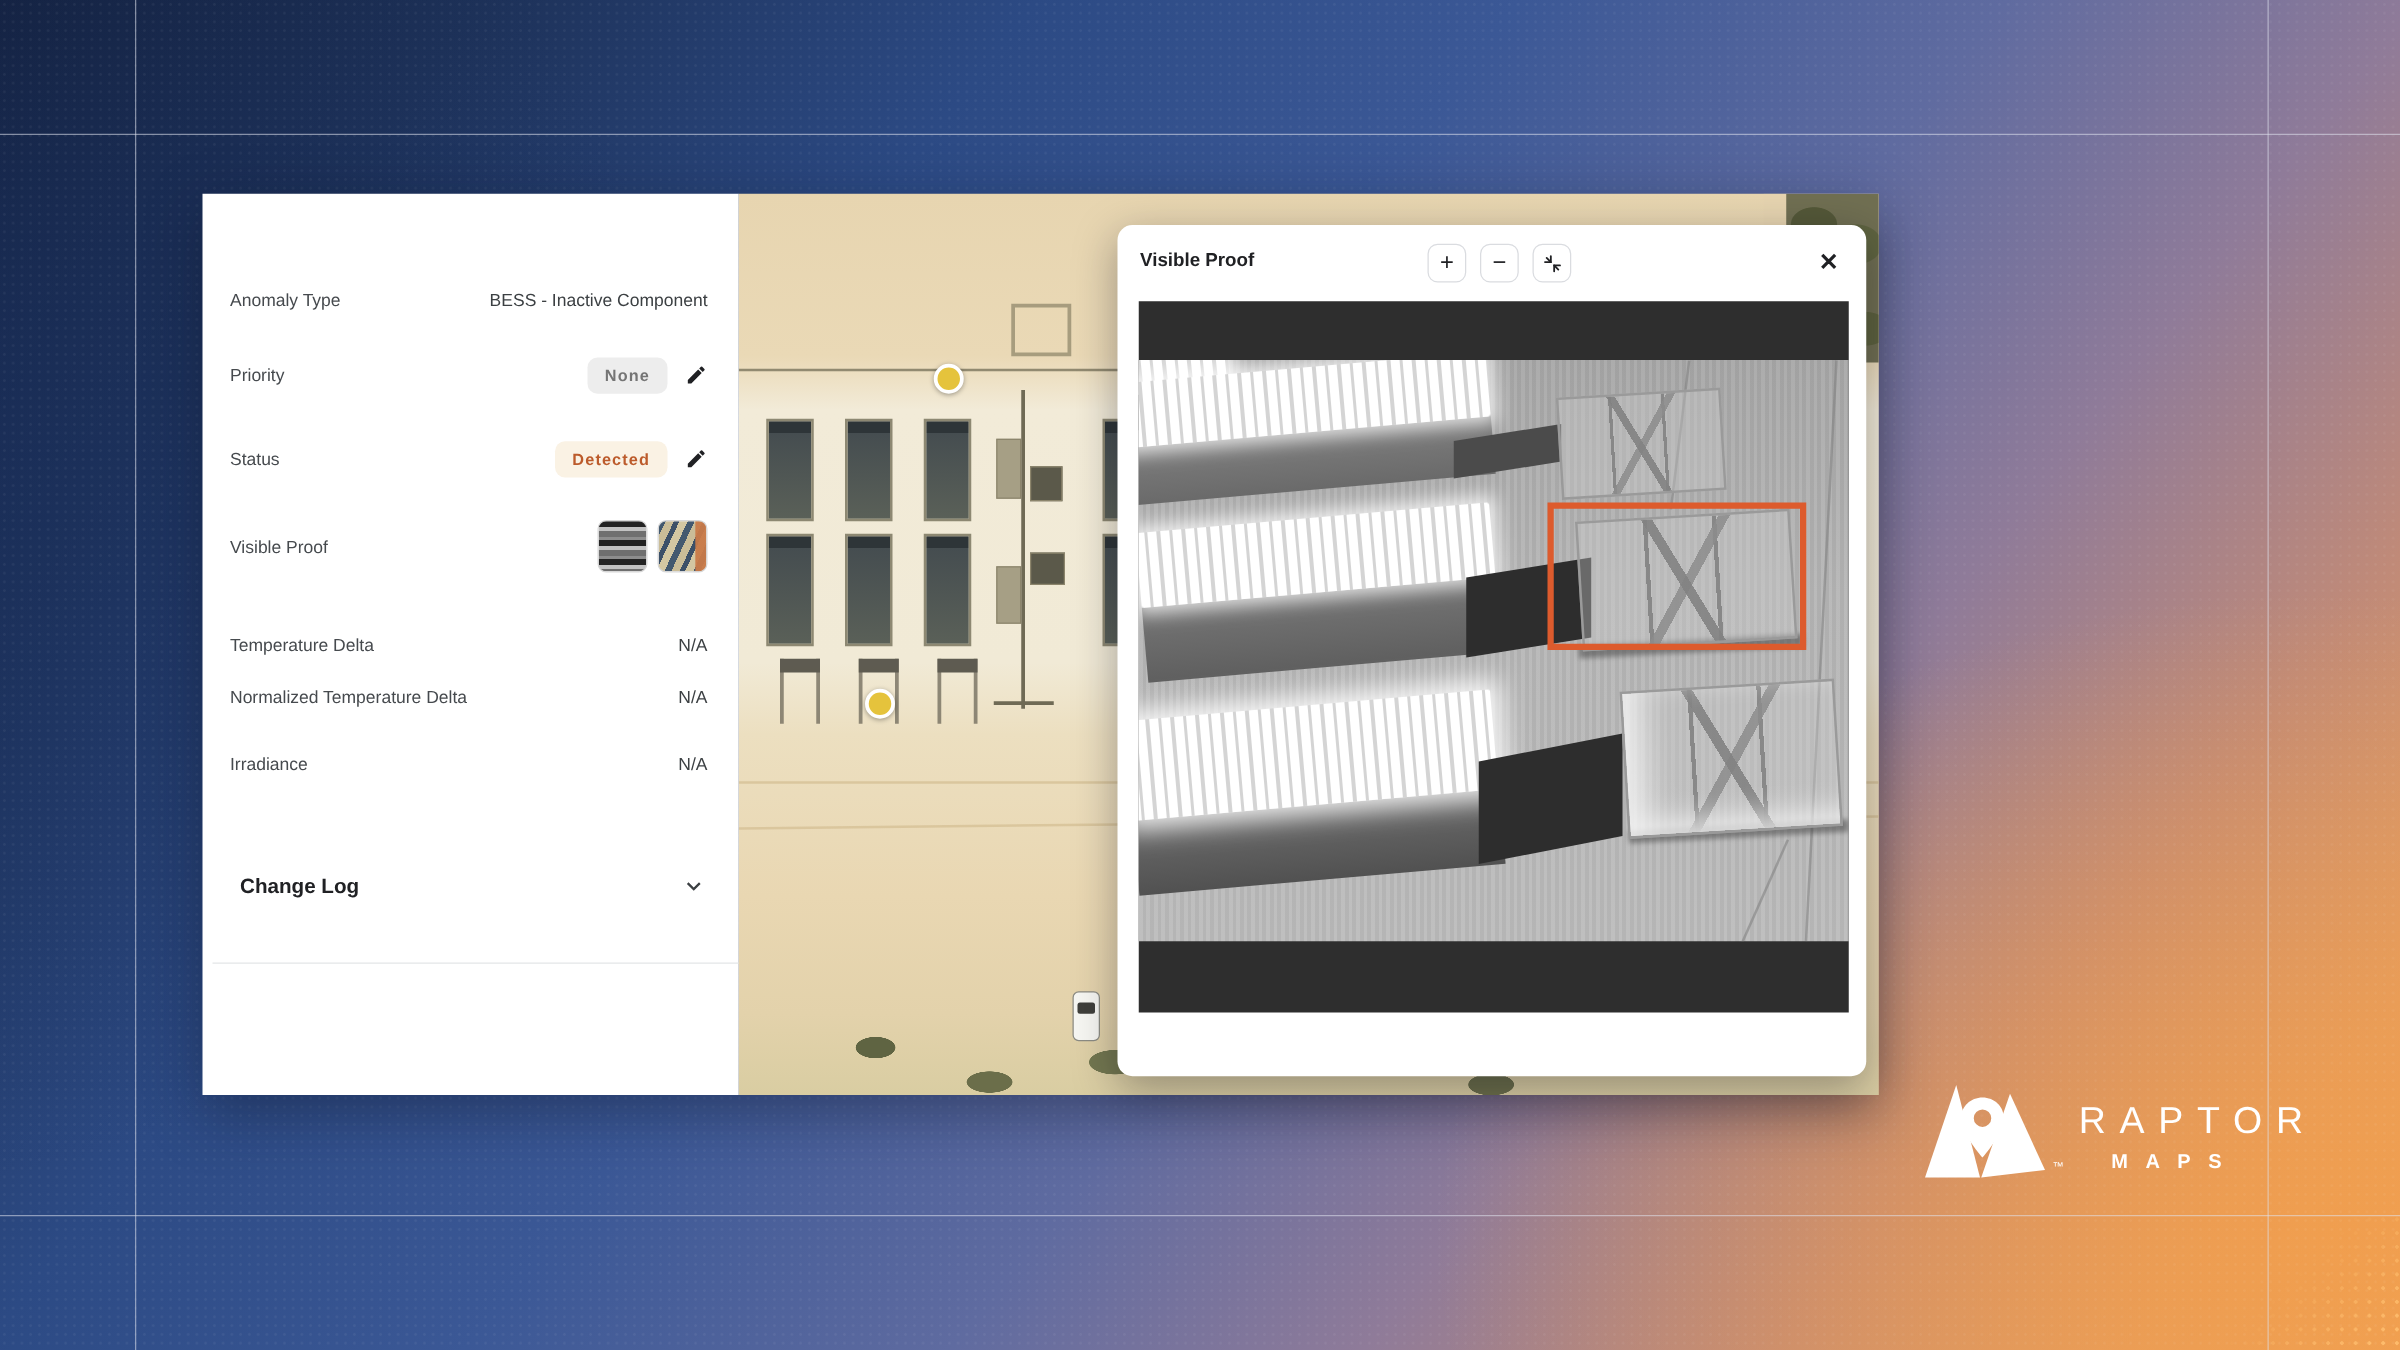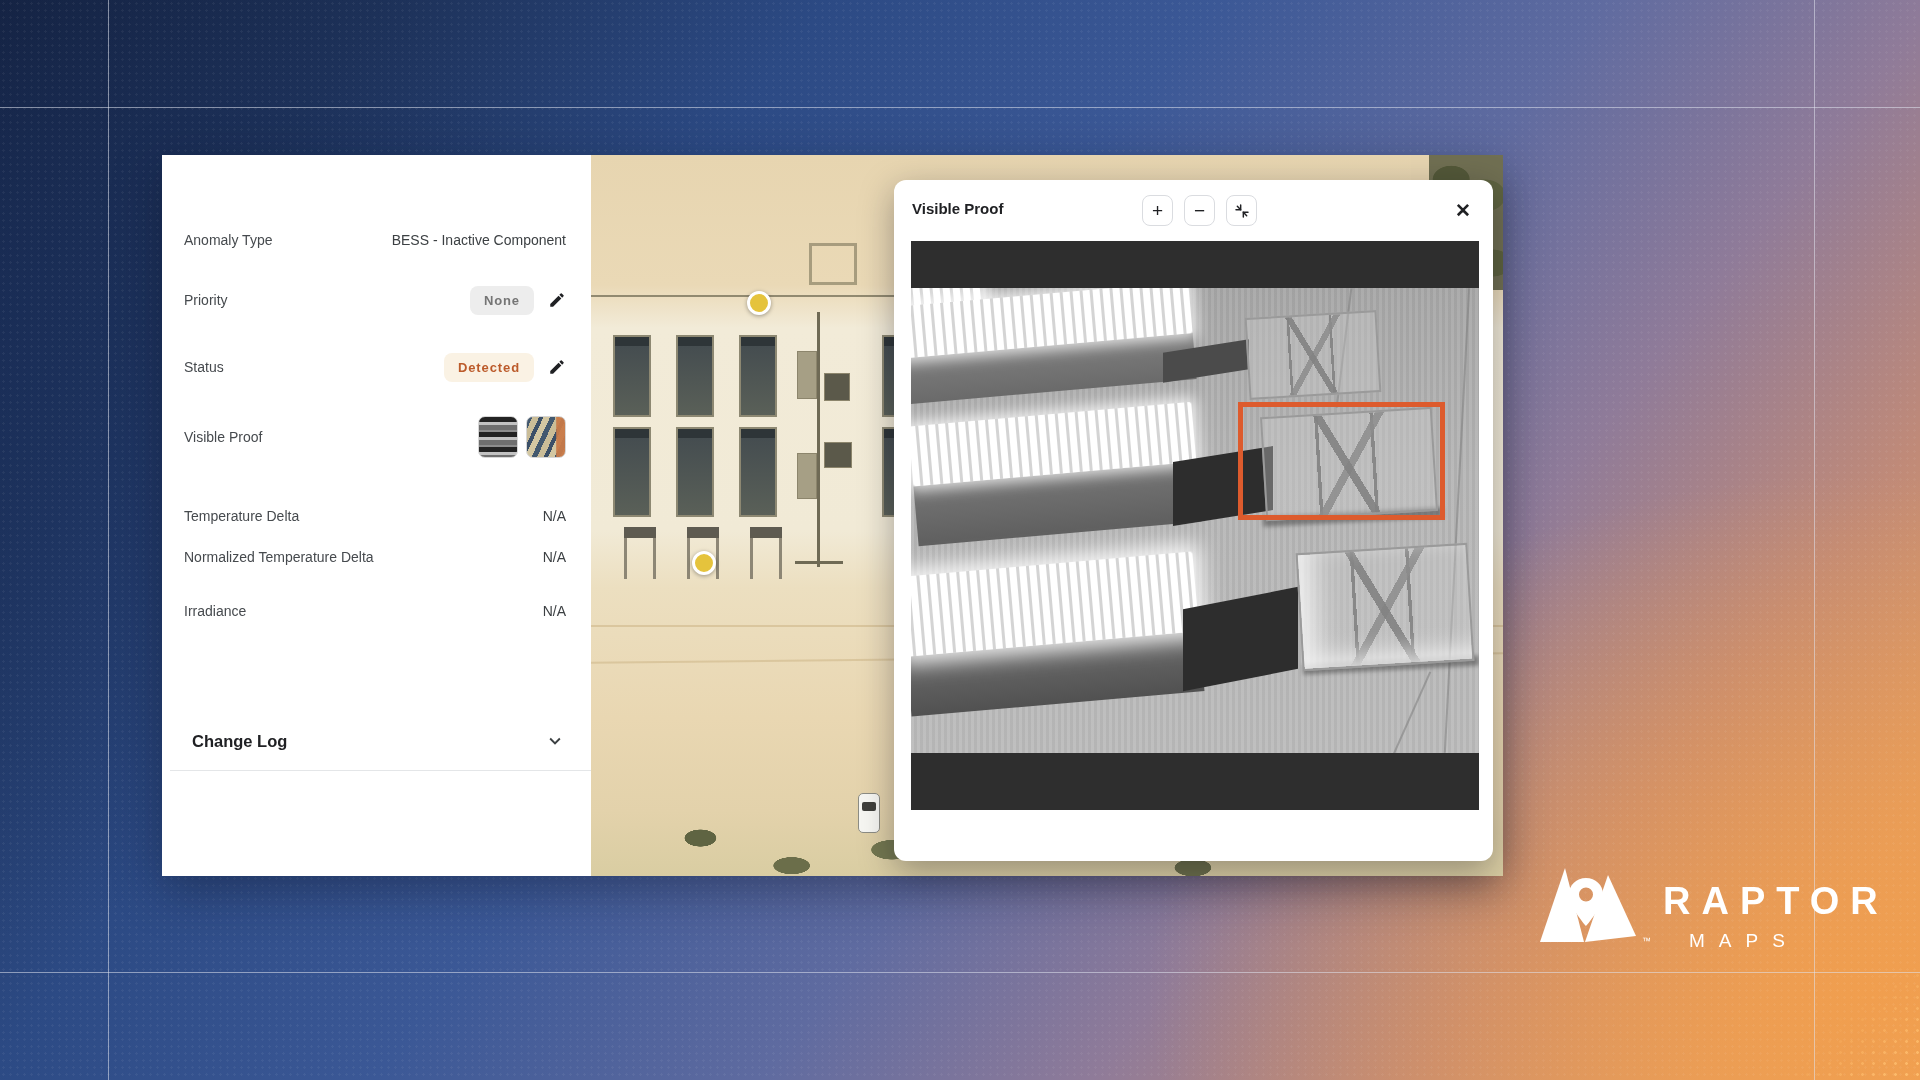--- a/index.html
+++ b/index.html
@@ -172,22 +172,22 @@
   .gline { position:absolute; background:rgba(125,125,125,.55); width:2px; }
   .g1 { left:432px; top:0; height:120px; transform:rotate(7deg); }
   .g2 { left:545px; top:0; height:465px; transform:rotate(3deg); }
   .g3 { left:500px; top:380px; height:90px; transform:rotate(24deg); }
 
   .bbox { position:absolute; left:327px; top:114px; width:207px; height:118px; border:5px solid #dd5b2d; }
 
   
   .logo { position:absolute; left:1538px; top:866px; display:flex; align-items:flex-start; gap:12px; color:#ffffff; }
   .logo-text { display:flex; flex-direction:column; margin-top:14px; }
-  .logo-line1 { font-size:38px; letter-spacing:11px; font-weight:700; }
-  .logo-line2 { font-size:19px; letter-spacing:14px; font-weight:400; margin-top:7px; margin-left:26px; }
+  .logo-line1 { font-size:30px; letter-spacing:11px; font-weight:400; }
+  .logo-line2 { font-size:16px; letter-spacing:14px; font-weight:700; margin-top:7px; margin-left:26px; }
   .tm { font-size:9px; align-self:flex-end; margin:0 0 6px -8px; }
 
   svg { display:block; }
 </style>
 </head>
 <body>
 
 <div class="stage">
   <div class="gridline v gv1"></div>
   <div class="gridline v gv2"></div>
@@ -250,21 +250,21 @@
         <span class="plabel">Normalized Temperature Delta</span>
         <span class="pvalue">N/A</span>
       </div>
 
       <div class="prow" style="top:443px; height:26px;gap:28px;">
         <span class="plabel">Irradiance</span>
         <span class="pvalue">N/A</span>
       </div>
 
 
-      <div class="prow" style="top:570px; height:32px;">
+      <div class="prow" style="top:538px; height:32px;">
         <span class="changelog-label" style="margin-left:8px;">Change Log</span>
         <span>
           <svg width="22" height="22" viewBox="0 0 24 24" fill="#3c4043">
               <path d="M7.41 8.59 12 13.17l4.59-4.58L18 10l-6 6-6-6z"></path>
             </svg>
         </span>
       </div>
 
       <div class="divider"></div>
     </div>

